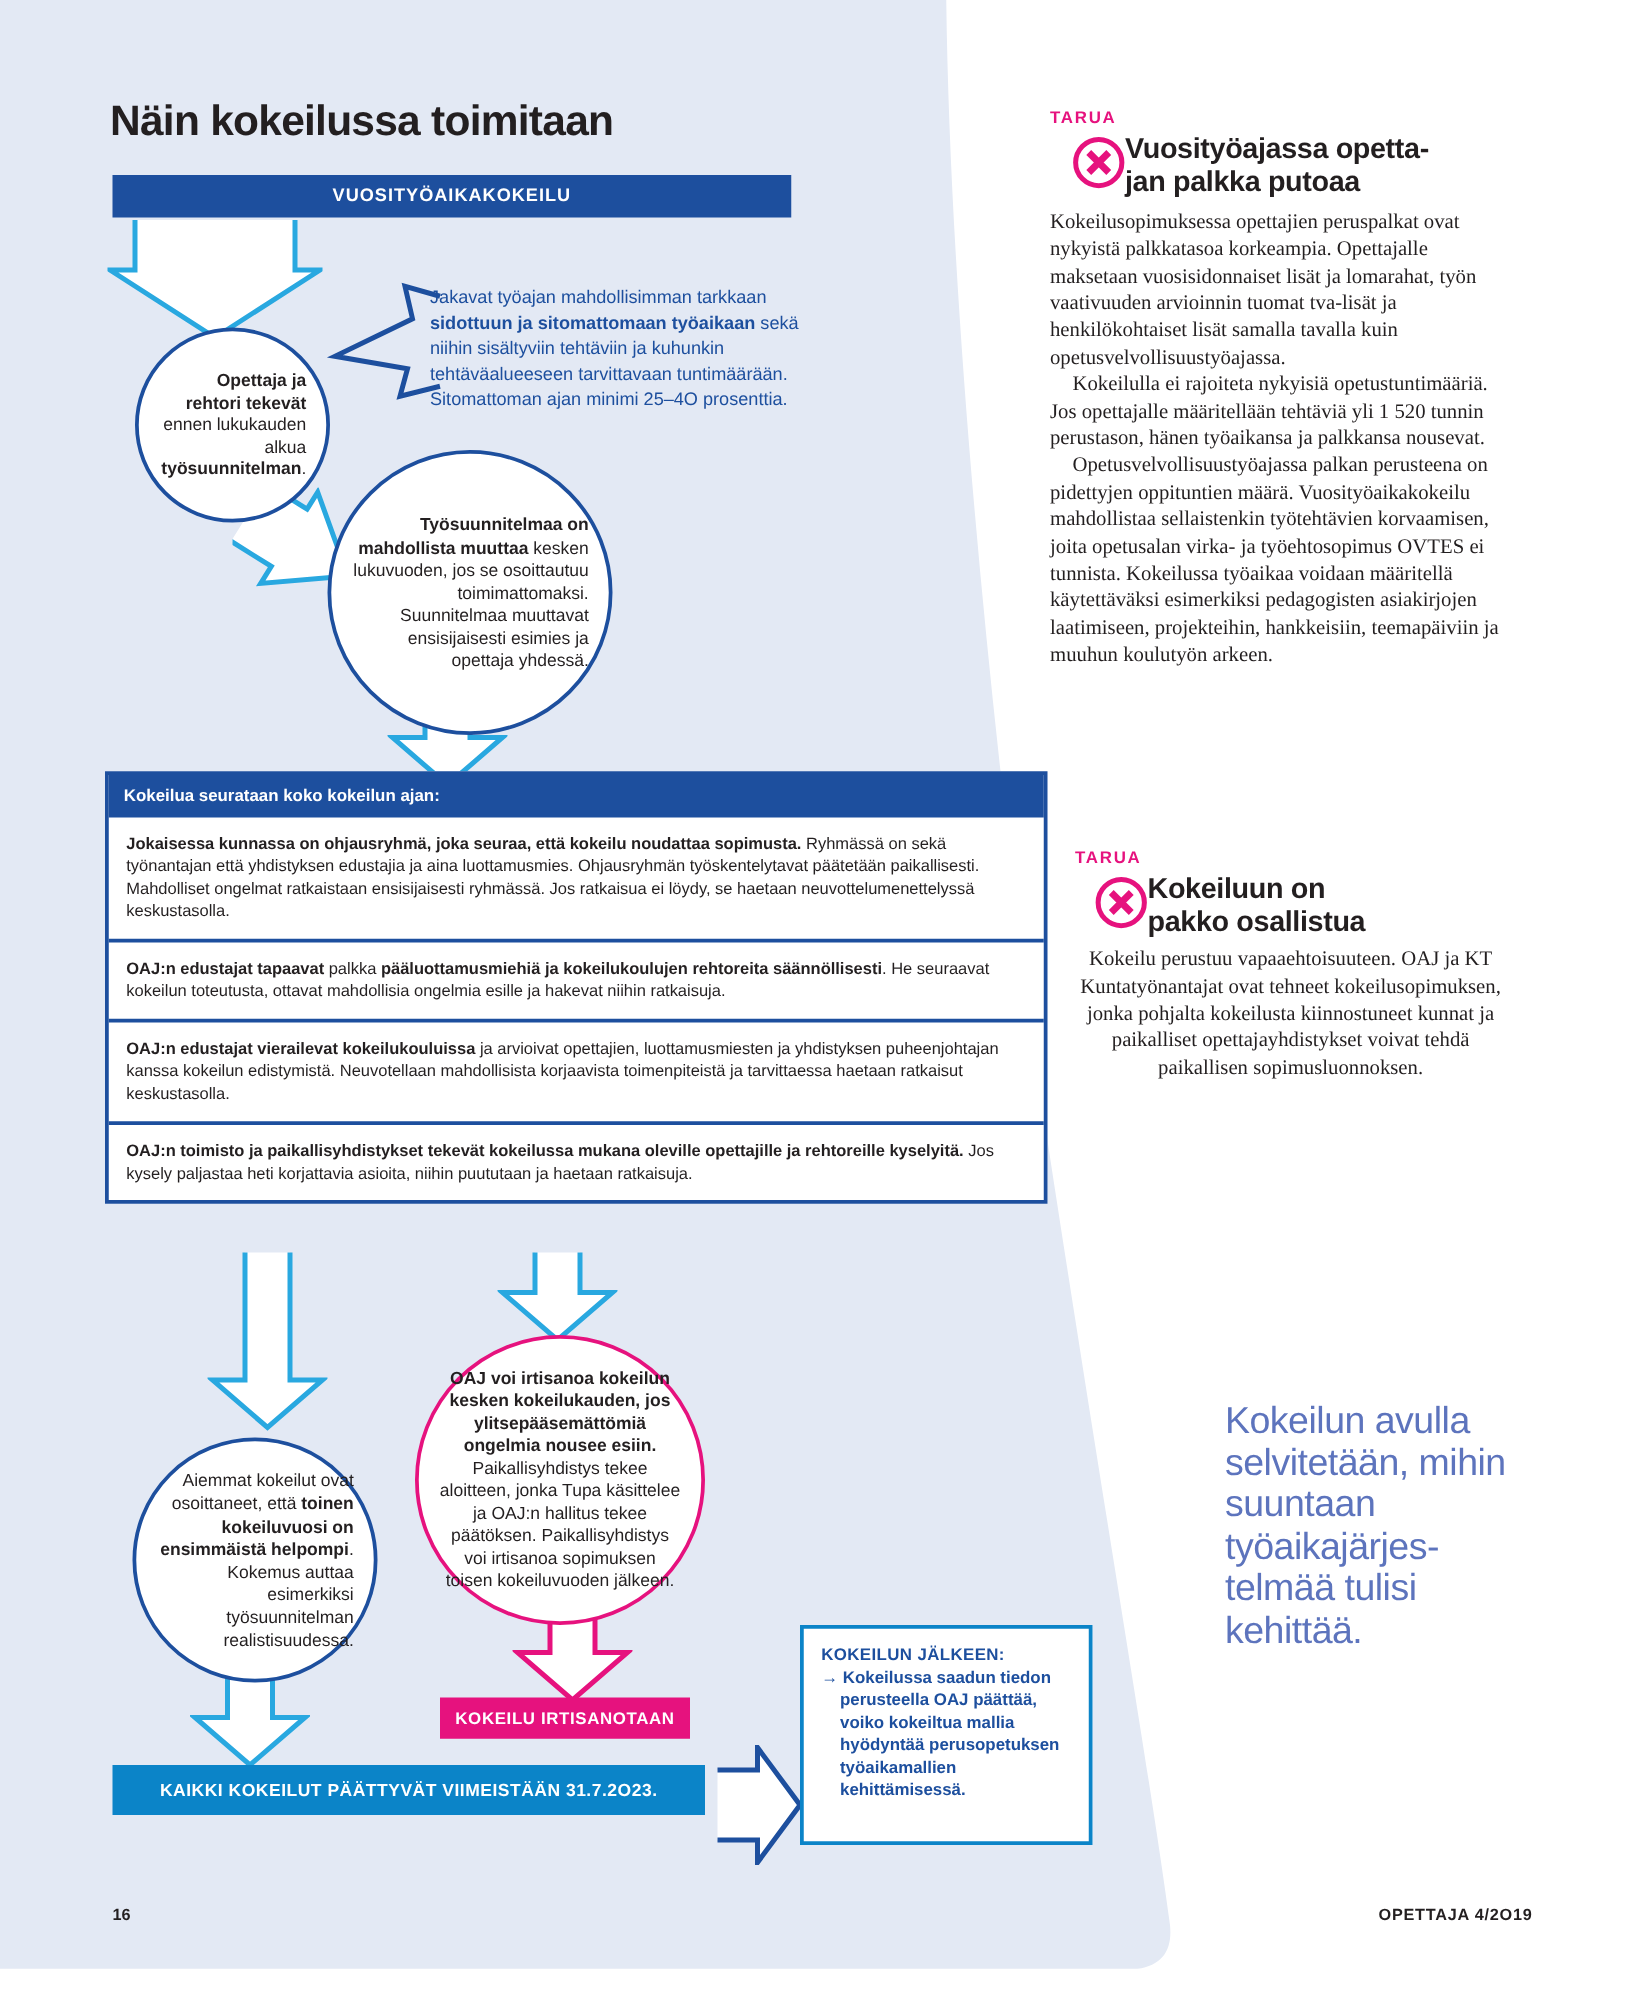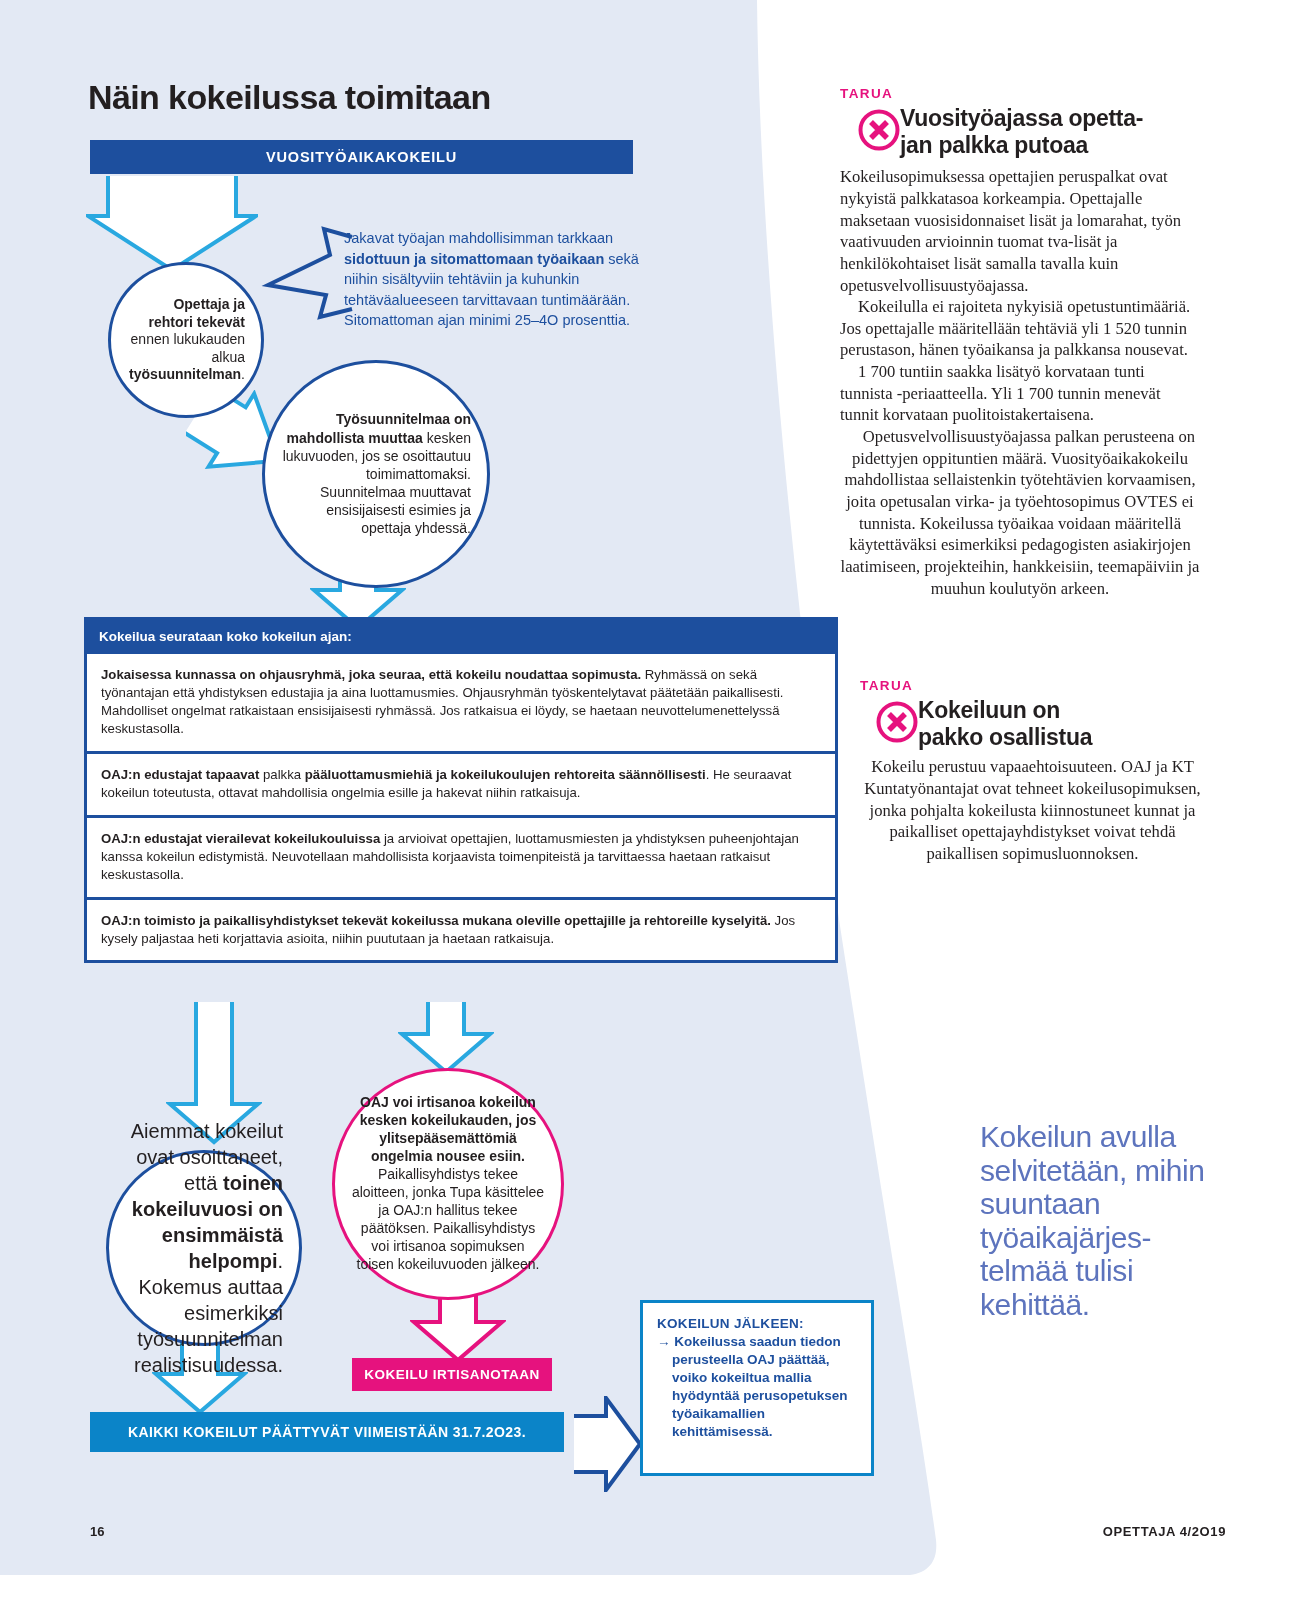--- a/index.html
+++ b/index.html
@@ -70,21 +70,21 @@
     font-size: 14px; line-height: 1.26;
   }
   #circle-tyosuunnitelma {
     left: 262px; top: 360px;
     width: 228px; height: 228px;
     font-size: 14px; line-height: 1.3;
   }
   #circle-aiemmat {
     left: 106px; top: 1150px;
     width: 196px; height: 196px;
-    font-size: 20px; line-height: 1.3;
+    font-size: 14px; line-height: 1.3;
   }
   #circle-oaj {
     left: 332px; top: 1068px;
     width: 232px; height: 232px;
     font-size: 14px; line-height: 1.28;
   }
 
   
   #callout-text {
     position: absolute;
@@ -357,21 +357,20 @@
     <svg class="x-icon" width="42" height="42" viewBox="0 0 42 42">
       <circle cx="21" cy="21" r="18.5" fill="none" stroke="#e6127e" stroke-width="4"></circle>
       <path d="M13,13 L29,29 M29,13 L13,29" stroke="#e6127e" stroke-width="5.5" stroke-linecap="butt"></path>
     </svg>
     <div class="myth-title" style="white-space: pre-line;">Vuosityöajassa opetta-
 jan palkka putoaa</div>
   </div>
   <div class="myth-body" id="myth1-body">
     <p>Kokeilusopimuksessa opettajien peruspalkat ovat nykyistä palkkatasoa korkeampia. Opettajalle maksetaan vuosisidonnaiset lisät ja lomarahat, työn vaativuuden arvioinnin tuomat tva-lisät ja henkilökohtaiset lisät samalla tavalla kuin opetusvelvollisuustyöajassa.</p>
     <p>Kokeilulla ei rajoiteta nykyisiä opetustuntimääriä. Jos opettajalle määritellään tehtäviä yli 1 520 tunnin perustason, hänen työaikansa ja palkkansa nousevat.</p>
-    <p>1 700 tuntiin saakka lisätyö korvataan tunti tunnista -periaatteella. Yli 1 700 tunnin menevät tunnit korvataan puolitoistakertaisena.</p>
     <p>Opetusvelvollisuustyöajassa palkan perusteena on pidettyjen oppituntien määrä. Vuosityöaikakokeilu mahdollistaa sellaistenkin työtehtävien korvaamisen, joita opetusalan virka- ja työehtosopimus OVTES ei tunnista. Kokeilussa työaikaa voidaan määritellä käytettäväksi esimerkiksi pedagogisten asiakirjojen laatimiseen, projekteihin, hankkeisiin, teemapäiviin ja muuhun koulutyön arkeen.</p>
   </div>
 </div>
 
 <div class="myth" id="myth2">
   <div class="tarua-label">TARUA</div>
   <div class="myth-head">
     <svg class="x-icon" width="42" height="42" viewBox="0 0 42 42">
       <circle cx="21" cy="21" r="18.5" fill="none" stroke="#e6127e" stroke-width="4"></circle>
       <path d="M13,13 L29,29 M29,13 L13,29" stroke="#e6127e" stroke-width="5.5" stroke-linecap="butt"></path>

